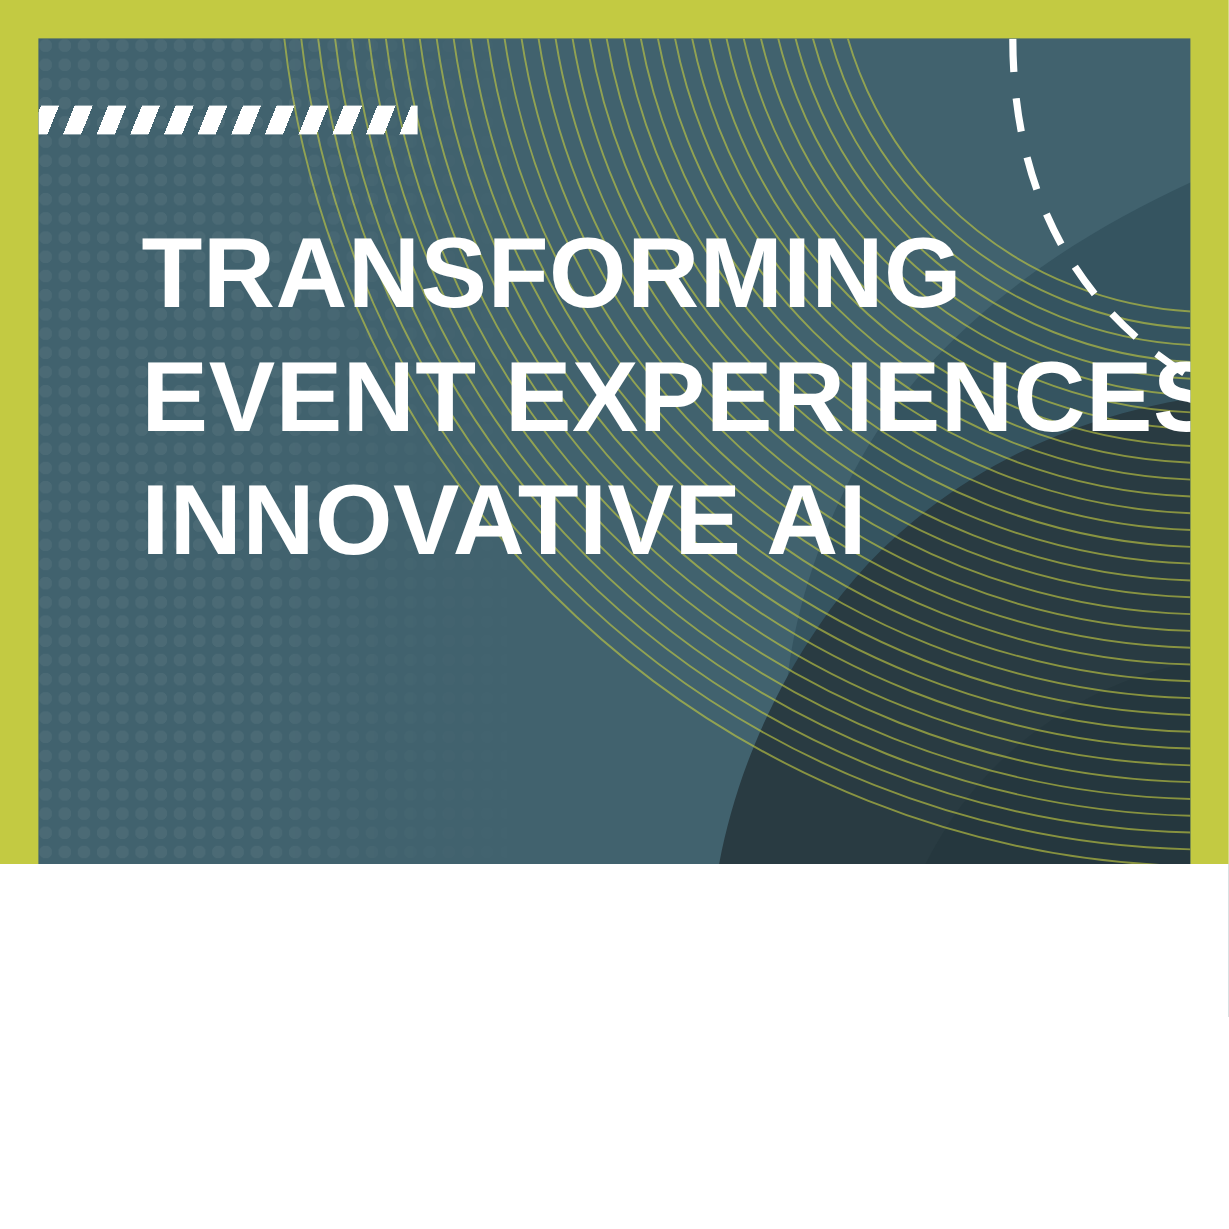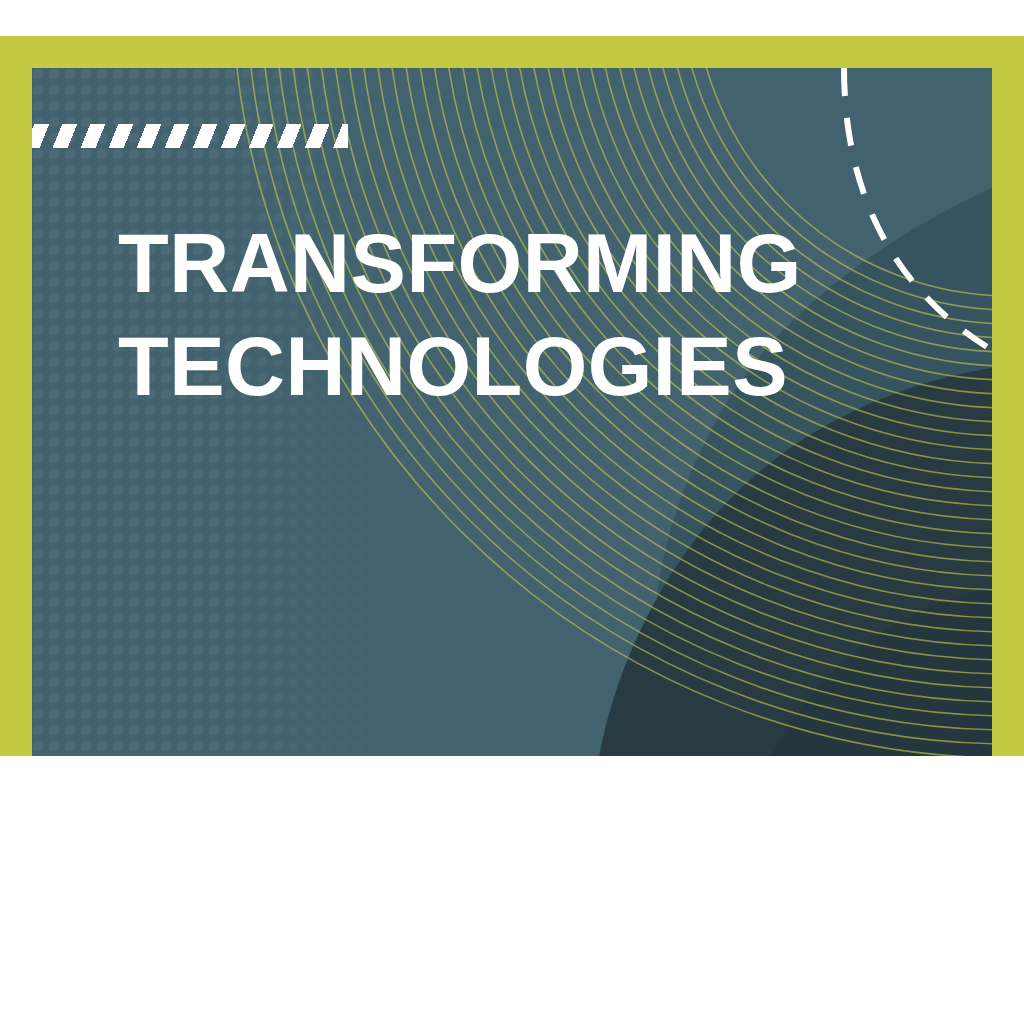--- a/index.html
+++ b/index.html
@@ -9,21 +9,20 @@
   }
   body {
     font-family: "Liberation Sans", sans-serif;
   }
   #poster {
     position: relative;
     width: 1024px;
     height: 720px;
     overflow: hidden;
     background: #c3ca42;   
-    margin-top: 36px;
   }
   
   #card {
     position: absolute;
     left: 32px;
     top: 32px;
     width: 960px;
     height: 960px;
     overflow: hidden;
     background: #41626e;   
@@ -154,17 +153,18 @@
       <path d="M 812 0 C 812 120, 858 220, 960 282" fill="none" stroke="#ffffff" stroke-width="6" stroke-dasharray="28 22" stroke-linecap="butt"></path>
     </svg>
 
     <svg class="layer" viewBox="0 0 960 960" preserveAspectRatio="none" aria-hidden="true">
       <path d="M 766 900 L 913 900 L 960 855" fill="none" stroke="#ffffff" stroke-width="3.5" stroke-linecap="round" stroke-linejoin="miter"></path>
       <circle cx="764" cy="900" r="9" fill="#ffffff"></circle>
     </svg>
 
     <h1 id="headline">
       <span class="hl-line">TRANSFORMING</span>
-      <span class="hl-line">TECHNOLOGIES</span>
+      <span class="hl-line">EVENT EXPERIENCES</span>
+      <span class="hl-line">INNOVATIVE AI</span>
     </h1>
 
   </div>
 </div>
 
 </body></html>

